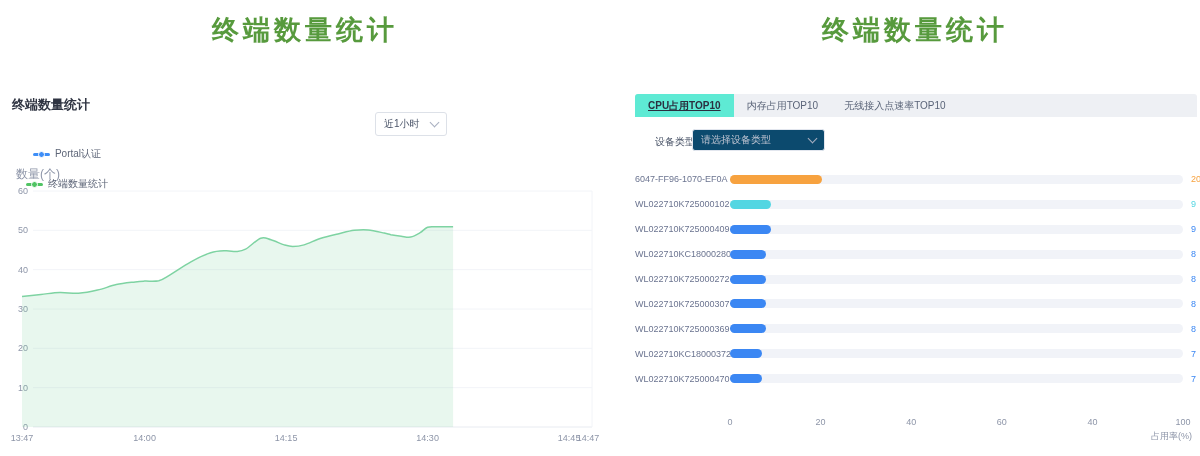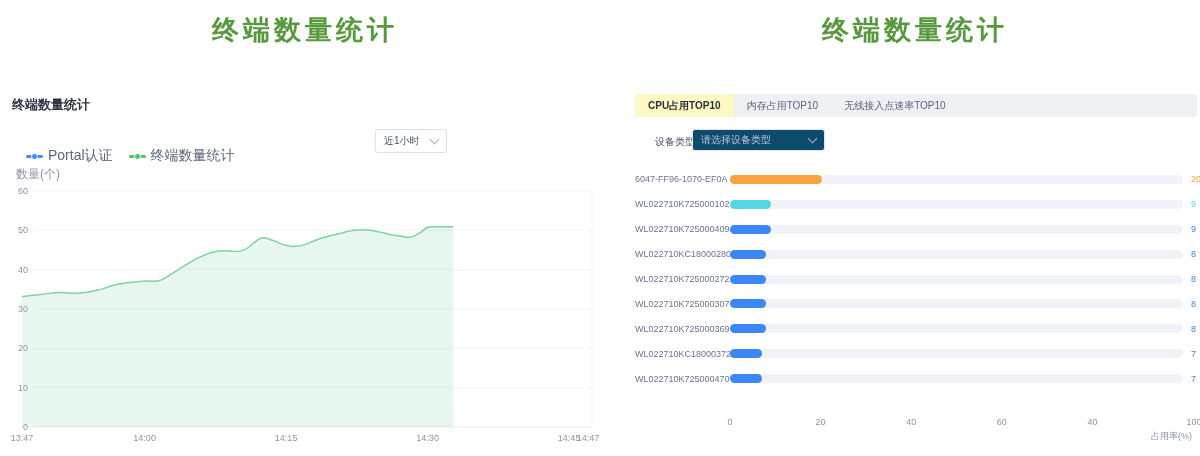--- a/index.html
+++ b/index.html
@@ -3,44 +3,44 @@
 <meta charset="utf-8">
 <style>
   html,body{margin:0;padding:0;background:#fff;}
   .stage{position:relative;width:1200px;height:456px;background:#fff;overflow:hidden;
          font-family:"Liberation Sans","DejaVu Sans",sans-serif;}
   .big-title{position:absolute;top:12px;font-size:27px;font-weight:bold;letter-spacing:4px;text-align:center;}
   .bt-left{left:0;width:610px;}
   .bt-right{left:630px;width:570px;}
   
   .lp-header{position:absolute;left:12px;top:96px;font-size:13px;font-weight:bold;color:#2f3442;}
-  .lp-controls{position:absolute;left:375px;top:129px;display:flex;gap:0;align-items:center;}
+  .lp-controls{position:absolute;left:375px;top:112px;display:flex;gap:0;align-items:center;}
   .select-box{width:72px;height:24px;box-sizing:border-box;border:1px solid #dde1e8;border-radius:3px;
               display:flex;align-items:center;justify-content:space-between;padding:0 8px;
               font-size:10px;color:#4a5468;background:#fff;cursor:pointer;}
   .date-box{height:24px;box-sizing:border-box;border:1px solid #dde1e8;border-radius:3px;
             display:flex;align-items:center;gap:4px;padding:0 7px;font-size:8px;color:#4a5468;background:#fff;cursor:pointer;}
   .chev{width:6px;height:6px;border-right:1.3px solid #a8afc0;border-bottom:1.3px solid #a8afc0;
         transform:rotate(45deg);margin-top:-3px;flex:none;}
   .clock{width:9px;height:9px;border:1px solid #aab1c0;border-radius:50%;position:relative;flex:none;}
   .clock::after{content:'';position:absolute;left:3.5px;top:1.5px;width:1px;height:3px;background:#aab1c0;}
   .date-sep{color:#8d95a8;padding:0 2px;}
   .legend{position:absolute;left:26px;top:147px;display:flex;gap:16px;align-items:center;
-          font-size:14px;color:#5e6678;}
+          font-size:10px;color:#5e6678;flex-direction:column;}
   .lg-item{display:flex;align-items:center;gap:5px;cursor:pointer;}
   .lg-mark{width:17px;height:3px;border-radius:2px;position:relative;flex:none;}
   .lg-mark::after{content:'';position:absolute;left:5px;top:-2px;width:5px;height:5px;border-radius:50%;
                   background:inherit;border:1px solid #fff;}
   .y-axis-title{position:absolute;left:16px;top:166px;font-size:12px;color:#8d95a8;}
   .line-chart{position:absolute;left:0;top:183px;}
   
   .tab-strip{position:absolute;left:635px;top:94px;width:562px;height:23px;background:#eef0f4;
              display:flex;border-radius:3px 3px 0 0;overflow:hidden;}
   .tab{display:flex;align-items:center;padding:0 13px;font-size:10px;color:#5a6478;cursor:pointer;white-space:nowrap;}
-  .tab.active{background:#fef9c3;color:#2b3040;font-weight:bold;}
+  .tab.active{background:#5eead4;color:#2b3040;font-weight:bold;text-decoration:underline;}
   .device-type-label{position:absolute;left:655px;top:135px;font-size:10px;color:#4a5468;}
   .device-select{position:absolute;left:692px;top:129px;width:133px;height:22px;box-sizing:border-box;
                  border:1px solid #e2e6ee;border-radius:3px;display:flex;align-items:center;
                  justify-content:space-between;padding:0 8px;font-size:10px;color:#bcc2d0;background:#0c4a6e;cursor:pointer;}
   .bar-rows{position:absolute;left:635px;top:167px;width:557px;}
   .bar-row{height:24.9px;display:flex;align-items:center;}
   .bar-label{width:92px;flex:none;text-align:right;font-size:9px;color:#6b7490;white-space:nowrap;}
   .bar-track{margin-left:3px;width:453px;height:9px;flex:none;background:#f1f3f8;border-radius:5px;position:relative;}
   .bar-fill{position:absolute;left:0;top:0;height:9px;border-radius:5px;}
   .bar-value{margin-left:8px;font-size:9px;}
@@ -181,17 +181,17 @@
         </div>
         <span class="bar-value" style="color: rgb(59, 135, 243);">7</span>
       </div>
     </div>
   <div class="bar-x-axis">
       <span style="left: 0%;">0</span>
       <span style="left: 20%;">20</span>
       <span style="left: 40%;">40</span>
       <span style="left: 60%;">60</span>
       <span style="left: 80%;">40</span>
-      <span style="left: 100%; margin-left: 11px;">100</span>
+      <span style="left: 100%;">100</span>
     </div>
   <div class="bar-axis-title">占用率(%)</div>
 
 </div>
 
 </body></html>

